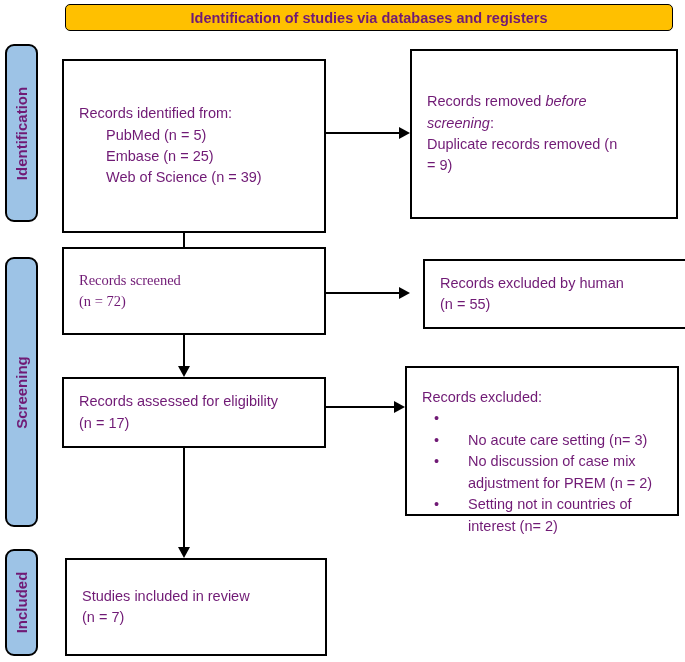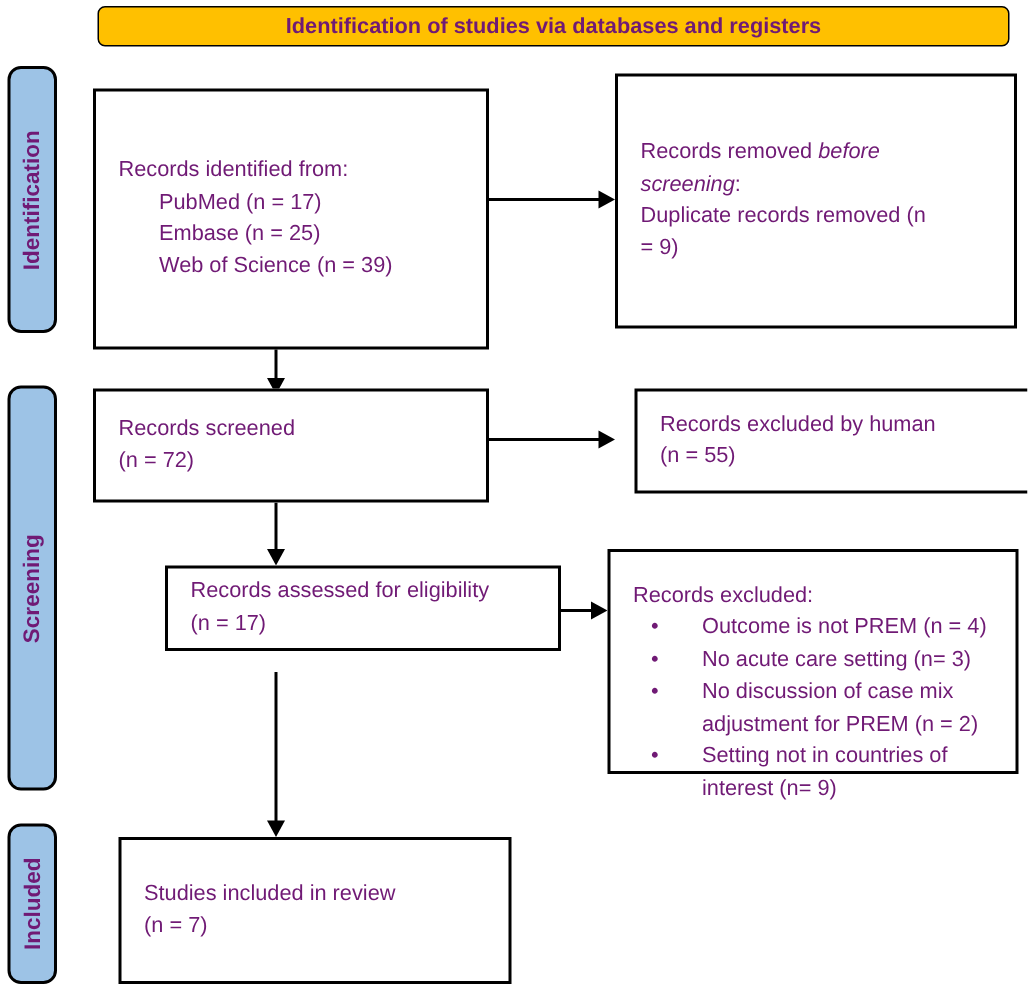--- a/index.html
+++ b/index.html
@@ -65,25 +65,25 @@
     display: flex;
     flex-direction: column;
     justify-content: center;
     font-size: 14.5px;
     line-height: 1.48;
     padding: 6px 10px 6px 15px;
   }
   .box p { margin: 0; }
   .box-identified { left: 62px;  top: 45px;  width: 264px; height: 174px; margin-top: 14px; }
   .box-removed    { left: 410px; top: 49px;  width: 268px; height: 170px; }
-  .box-screened   { left: 62px;  top: 259px; width: 264px; height: 76px;  }
+  .box-screened   { left: 62px;  top: 247px; width: 264px; height: 88px; font-family: Liberation Serif, serif;  }
   .box-excluded-human { left: 410px; top: 259px; width: 268px; height: 70px; margin-left: 13px; }
-  .box-assessed   { left: 62px;  top: 377px; width: 264px; height: 57px; margin-left: 48px;  }
+  .box-assessed   { left: 62px;  top: 377px; width: 264px; height: 71px;  }
   .box-excluded-reasons { left: 405px; top: 366px; width: 274px; height: 150px; justify-content: flex-start; padding-top: 19px; }
-  .box-included   { left: 79px;  top: 558px; width: 262px; height: 98px;  }
+  .box-included   { left: 65px;  top: 558px; width: 262px; height: 98px;  }
 
   .indent-list { margin: 0; padding: 0; list-style: none; }
   .indent-list li { margin-left: 27px; }
   .removed-title { max-width: 192px; }
   .removed-item  { margin-left: 22px; max-width: 192px; }
   .em-italic { font-style: italic; }
 
   .bullet-list { margin: 0; padding: 0; list-style: none; }
   .bullet-list li { display: flex; align-items: flex-start; }
   .bullet-list .bullet {
@@ -134,21 +134,21 @@
   <div class="stage stage-screening">
     <span class="stage-text">Screening</span>
   </div>
   <div class="stage stage-included">
     <span class="stage-text">Included</span>
   </div>
 
   <div class="box box-identified">
     <p>Records identified from:</p>
     <ul class="indent-list">
-      <li>PubMed (n = 17)</li>
+      <li>PubMed (n = 5)</li>
       <li>Embase (n = 25)</li>
       <li>Web of Science (n = 39)</li>
     </ul>
   </div>
 
   <div class="box box-removed">
     <p class="removed-title"><span>Records removed </span><span class="em-italic">before screening</span><span>:</span></p>
     <p class="removed-item">Duplicate records removed (n = 9)</p>
   </div>
 
@@ -165,33 +165,32 @@
   <div class="box box-assessed">
     <p>Records assessed for eligibility</p>
     <p>(n = 17)</p>
   </div>
 
   <div class="box box-excluded-reasons">
     <p>Records excluded:</p>
     <ul class="bullet-list">
       <li>
         <span class="bullet">•</span>
-        <span class="bullet-text">Outcome is not PREM (n = 4)</span>
       </li>
       <li>
         <span class="bullet">•</span>
         <span class="bullet-text">No acute care setting (n= 3)</span>
       </li>
       <li>
         <span class="bullet">•</span>
         <span class="bullet-text">No discussion of case mix adjustment for PREM (n = 2)</span>
       </li>
       <li>
         <span class="bullet">•</span>
-        <span class="bullet-text">Setting not in countries of interest (n= 9)</span>
+        <span class="bullet-text">Setting not in countries of interest (n= 2)</span>
       </li>
     </ul>
   </div>
 
   <div class="box box-included">
     <p>Studies included in review</p>
     <p>(n = 7)</p>
   </div>
 
 </div>

